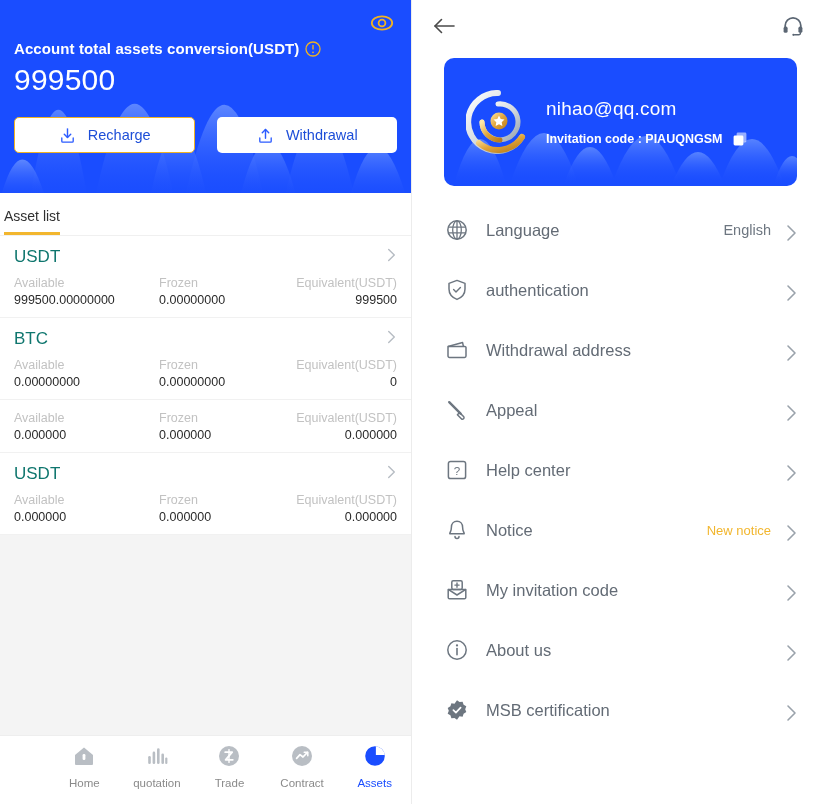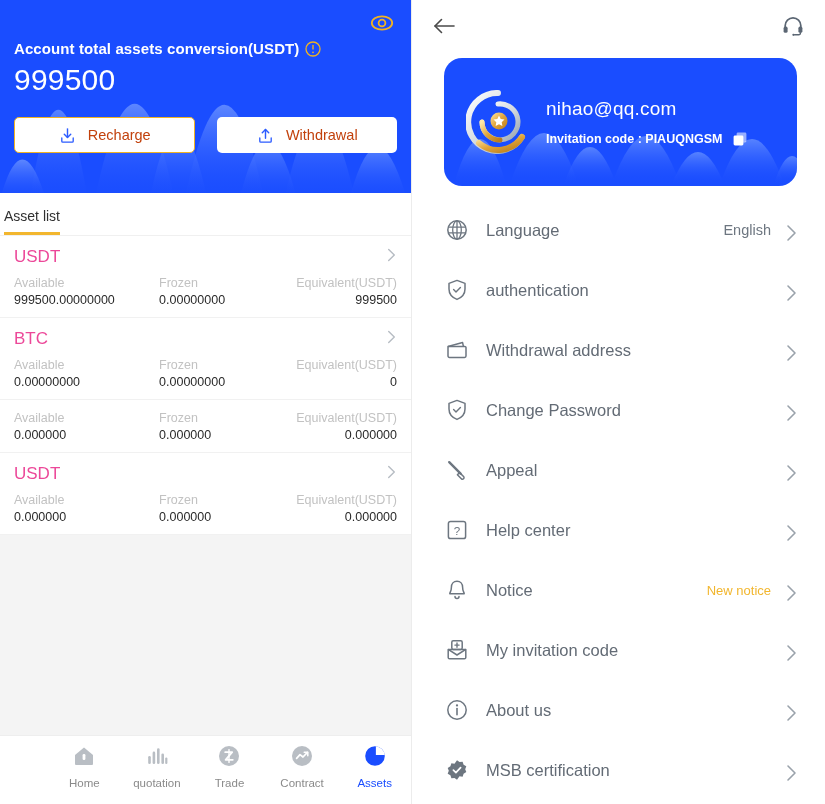--- a/index.html
+++ b/index.html
@@ -51,21 +51,21 @@
   }
   .hero-actions {
     display: flex; gap: 22px; margin-top: 20px;
   }
   .hero-btn {
     flex: 1; height: 36px; background: #ffffff; border-radius: 5px;
     display: flex; align-items: center; justify-content: center; gap: 11px;
     cursor: pointer; border: 1px solid transparent;
   }
   .hero-btn.accent { border-color: #f0b323; }
-  .hero-btn-label { font-size: 14.5px; color: #c2410c; }
+  .hero-btn-label { font-size: 14.5px; color: #1d4ed8; }
 
   
   .asset-tabs {
     flex: 0 0 auto;
     padding: 14px 14px 0 4px;
     background: #fff;
     border-bottom: 1px solid #f0f0f0;
   }
   .asset-tab {
     display: inline-block; font-size: 14px; color: #303030;
@@ -76,21 +76,21 @@
   .asset-list { flex: 0 0 auto; background: #fff; }
   .asset-row {
     padding: 11px 14px 10px 14px;
     border-bottom: 1px solid #f1f1f1;
     cursor: pointer;
   }
   .asset-row-head {
     display: flex; align-items: center; justify-content: space-between;
     margin-bottom: 9px;
   }
-  .asset-symbol { font-size: 17px; color: #ec4899; }
+  .asset-symbol { font-size: 17px; color: #0f766e; }
   .asset-cols { display: flex; }
   .asset-col { font-size: 12.5px; }
   .asset-col.c1 { width: 148px; }
   .asset-col.c2 { width: 140px; }
   .asset-col.c3 { flex: 1; text-align: right; }
   .col-label { color: #c2c2c2; margin-bottom: 3px; font-size: 12.5px; }
   .col-value { color: #2a2a2a; font-size: 12.5px; }
 
   .asset-filler { flex: 1 1 auto; background: #f4f4f4; min-height: 10px; }
 
@@ -118,21 +118,21 @@
     height: 52px; display: flex; align-items: center;
     justify-content: space-between; padding: 0 18px 0 18px;
   }
   .rp-back { cursor: pointer; width: 28px; height: 28px;
     display:flex; align-items:center; justify-content:center;}
   .rp-support { cursor: pointer; width: 28px; height: 28px;
     display:flex; align-items:center; justify-content:center;}
 
   .profile-card {
     margin: 6px 28px 0 32px;
-    height: 128px; border-radius: 18px;
+    height: 128px; border-radius: 10px;
     background: #1a4dff;
     position: relative; overflow: hidden;
     display: flex; align-items: center;
     cursor: pointer;
   }
   .pc-mountains { position: absolute; inset: 0; }
   .pc-inner { position: relative; z-index: 3; display: flex; align-items: center; padding-left: 22px; }
   .pc-logo { width: 64px; height: 64px; flex: 0 0 auto; }
   .pc-text { margin-left: 16px; }
   .pc-email { color: #ffffff; font-size: 19px; font-weight: 400; letter-spacing: .2px; }
@@ -472,35 +472,20 @@
     <span class="mi-value"></span>
     <span class="mi-chev">
             <svg width="13" height="20" viewBox="0 0 13 20">
               <path d="M3 3 L10 10 L3 17" fill="none" stroke="#9aa2ab" stroke-width="1.6" stroke-linecap="round" stroke-linejoin="round"></path>
             </svg>
           </span>
   </div>
   <div class="menu-item">
     <span class="mi-icon">
             <svg width="24" height="24" viewBox="0 0 24 24">
-              <path d="M12 2.4 L20 5.4 V11 c0 5-3.4 8.6-8 10.4C7.4 19.6 4 16 4 11 V5.4 Z" fill="none" stroke="#6d7680" stroke-width="1.5" stroke-linejoin="round"></path>
-              <path d="M8.6 11.6 L11 14 L15.4 9.4" fill="none" stroke="#6d7680" stroke-width="1.4" stroke-linecap="round" stroke-linejoin="round"></path>
-            </svg>
-          </span>
-    <span class="mi-label">Change Password</span>
-    <span class="mi-value"></span>
-    <span class="mi-chev">
-            <svg width="13" height="20" viewBox="0 0 13 20">
-              <path d="M3 3 L10 10 L3 17" fill="none" stroke="#9aa2ab" stroke-width="1.6" stroke-linecap="round" stroke-linejoin="round"></path>
-            </svg>
-          </span>
-  </div>
-  <div class="menu-item">
-    <span class="mi-icon">
-            <svg width="24" height="24" viewBox="0 0 24 24">
               <path d="M4.2 4.2 L15.6 15.6" stroke="#6d7680" stroke-width="2.4" stroke-linecap="round"></path>
               <path d="M14.6 14.6 L18.8 18.8 a1.6 1.6 0 0 1-2.2 2.2 L12.4 16.8 Z" fill="none" stroke="#6d7680" stroke-width="1.5" stroke-linejoin="round"></path>
             </svg>
           </span>
     <span class="mi-label">Appeal</span>
     <span class="mi-value"></span>
     <span class="mi-chev">
             <svg width="13" height="20" viewBox="0 0 13 20">
               <path d="M3 3 L10 10 L3 17" fill="none" stroke="#9aa2ab" stroke-width="1.6" stroke-linecap="round" stroke-linejoin="round"></path>
             </svg>

